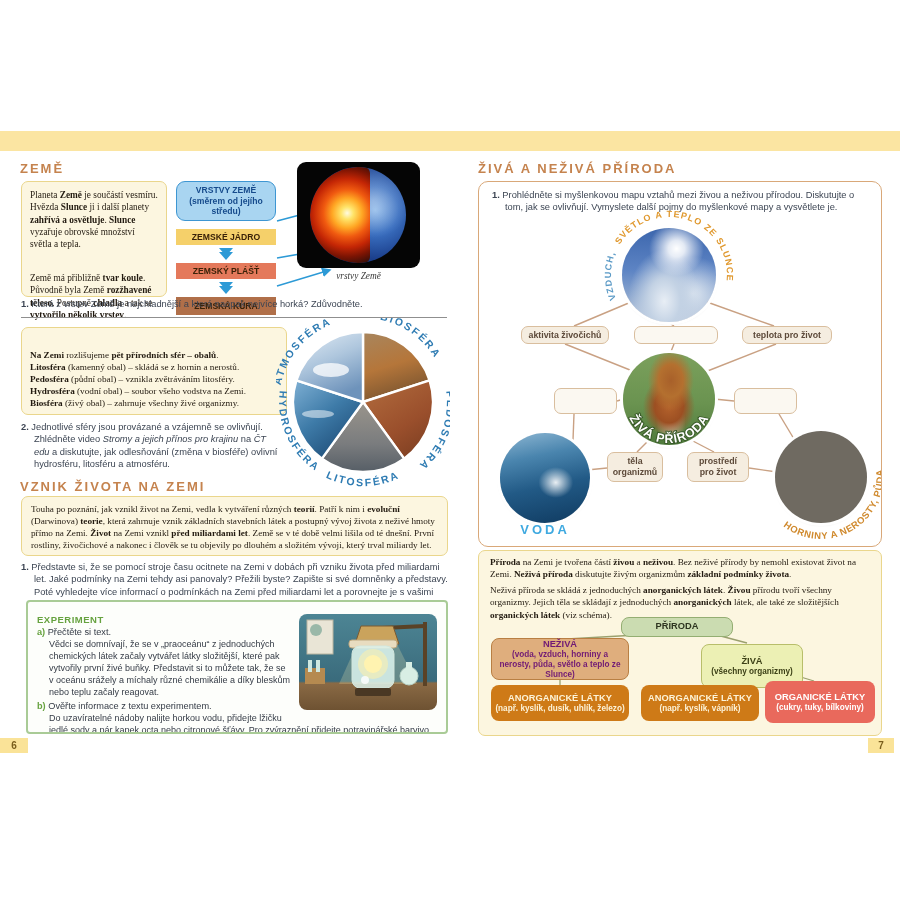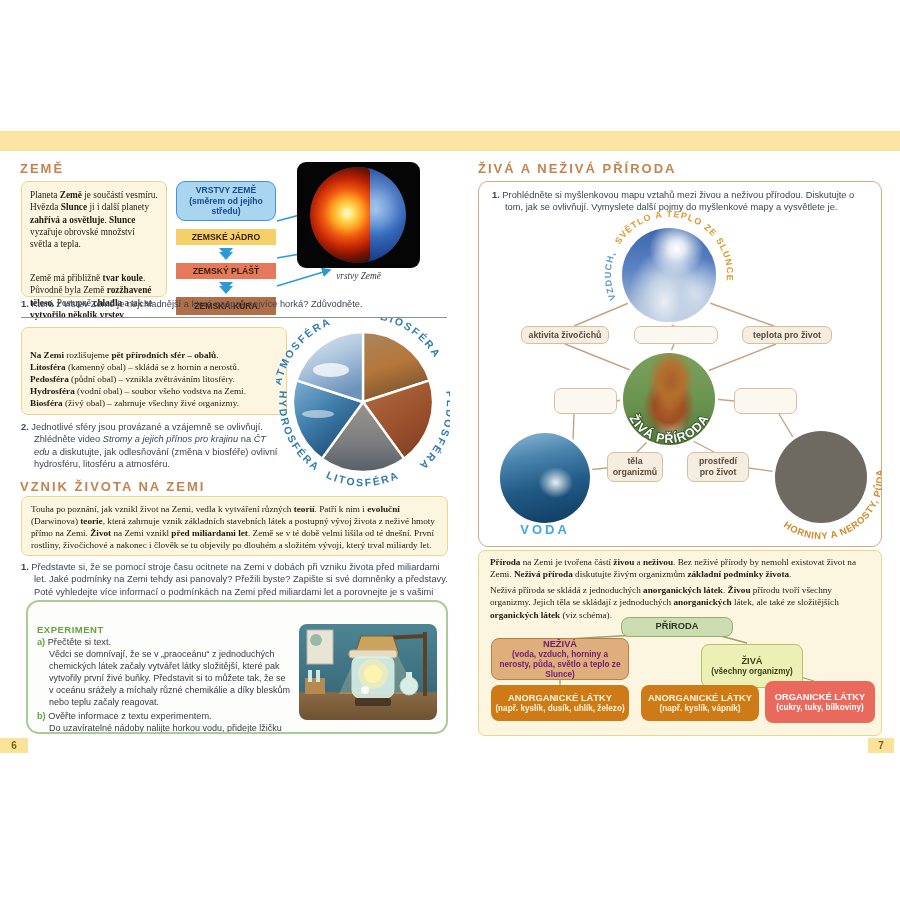--- a/index.html
+++ b/index.html
@@ -161,21 +161,21 @@
     </g>
   </svg>
 
   <div class="abs sec-title" style="left:20px;top:479px">VZNIK ŽIVOTA NA ZEMI</div>
 
   <div class="abs cream serif" style="left:21px;top:496px;width:427px;height:60px;padding:6px 9px;font-size:9.2px;line-height:1.32"><span>Touha po poznání, jak vznikl život na Zemi, vedla k vytváření různých </span><span class="r-b">teorií</span><span>. Patří k nim i </span><span class="r-b">evoluční</span><span> (Darwinova) </span><span class="r-b">teorie</span><span>, která zahrnuje vznik základních stavebních látek a postupný vývoj života z neživé hmoty přímo na Zemi. </span><span class="r-b">Život</span><span> na Zemi vznikl </span><span class="r-b">před miliardami let</span><span>. Země se v té době velmi lišila od té dnešní. První rostliny, živočichové a nakonec i člověk se tu objevily po dlouhém a složitém vývoji, který trval miliardy let.</span></div>
 
   <div class="abs question" style="left:21px;top:561px;width:430px"><span class="r-b">1. </span><span>Představte si, že se pomocí stroje času ocitnete na Zemi v dobách při vzniku života před miliardami let. Jaké podmínky na Zemi tehdy asi panovaly? Přežili byste? Zapište si své domněnky a představy. Poté vyhledejte více informací o podmínkách na Zemi před miliardami let a porovnejte je s vašimi představami.</span></div>
 
   <div class="abs" style="left:26px;top:600px;width:422px;height:134px;background:#FDFEFB;border:2px solid var(--experiment-border);
-              border-radius:13px;padding:22px 9px;overflow:hidden">
+              border-radius:4px;padding:12px 9px;overflow:hidden">
     <div style="float:right;width:138px;height:96px;margin:0 0 4px 8px">
       <svg width="138" height="96">
         <defs>
           <linearGradient id="expbg" x1="0" y1="0" x2="0" y2="1">
             <stop offset="0" stop-color="#4d8594"></stop>
               <stop offset="0.7" stop-color="#3a6b7c"></stop>
             <stop offset="0.72" stop-color="#8a6a45"></stop>
               <stop offset="1" stop-color="#6e5232"></stop>
           </linearGradient>
         </defs>

